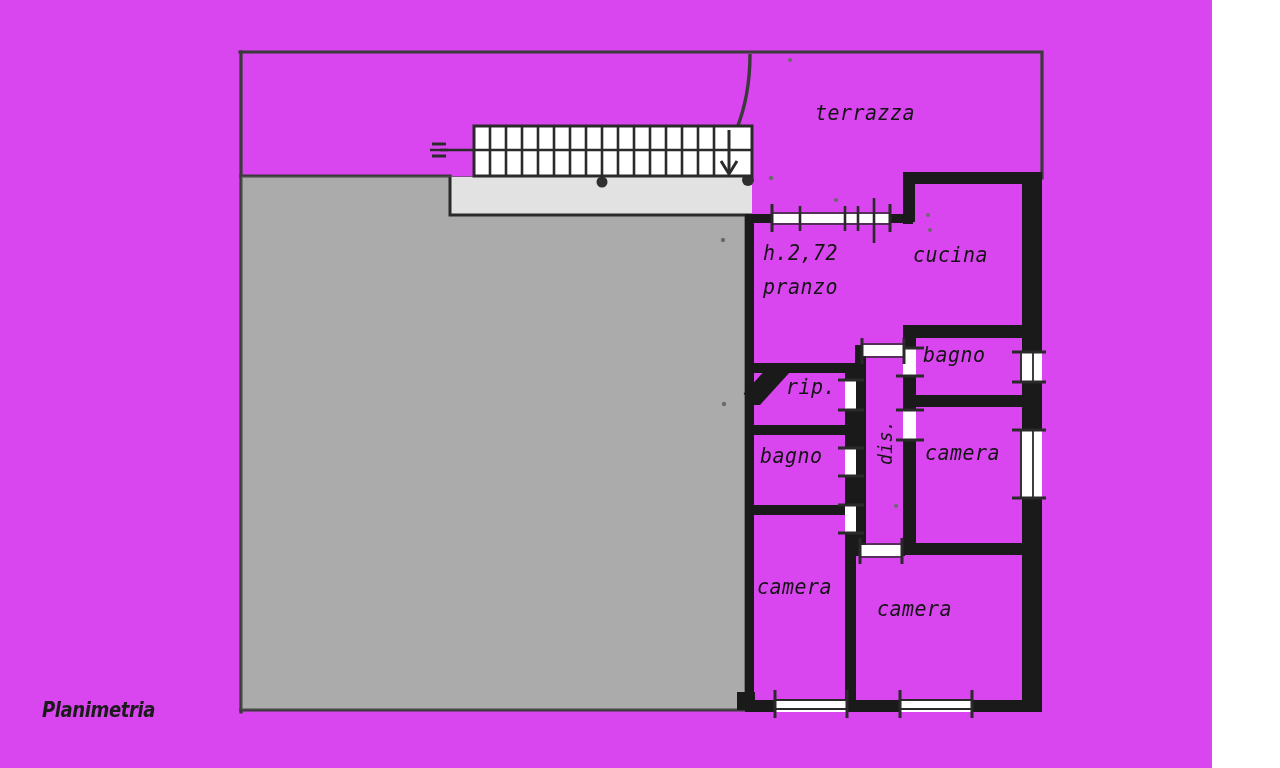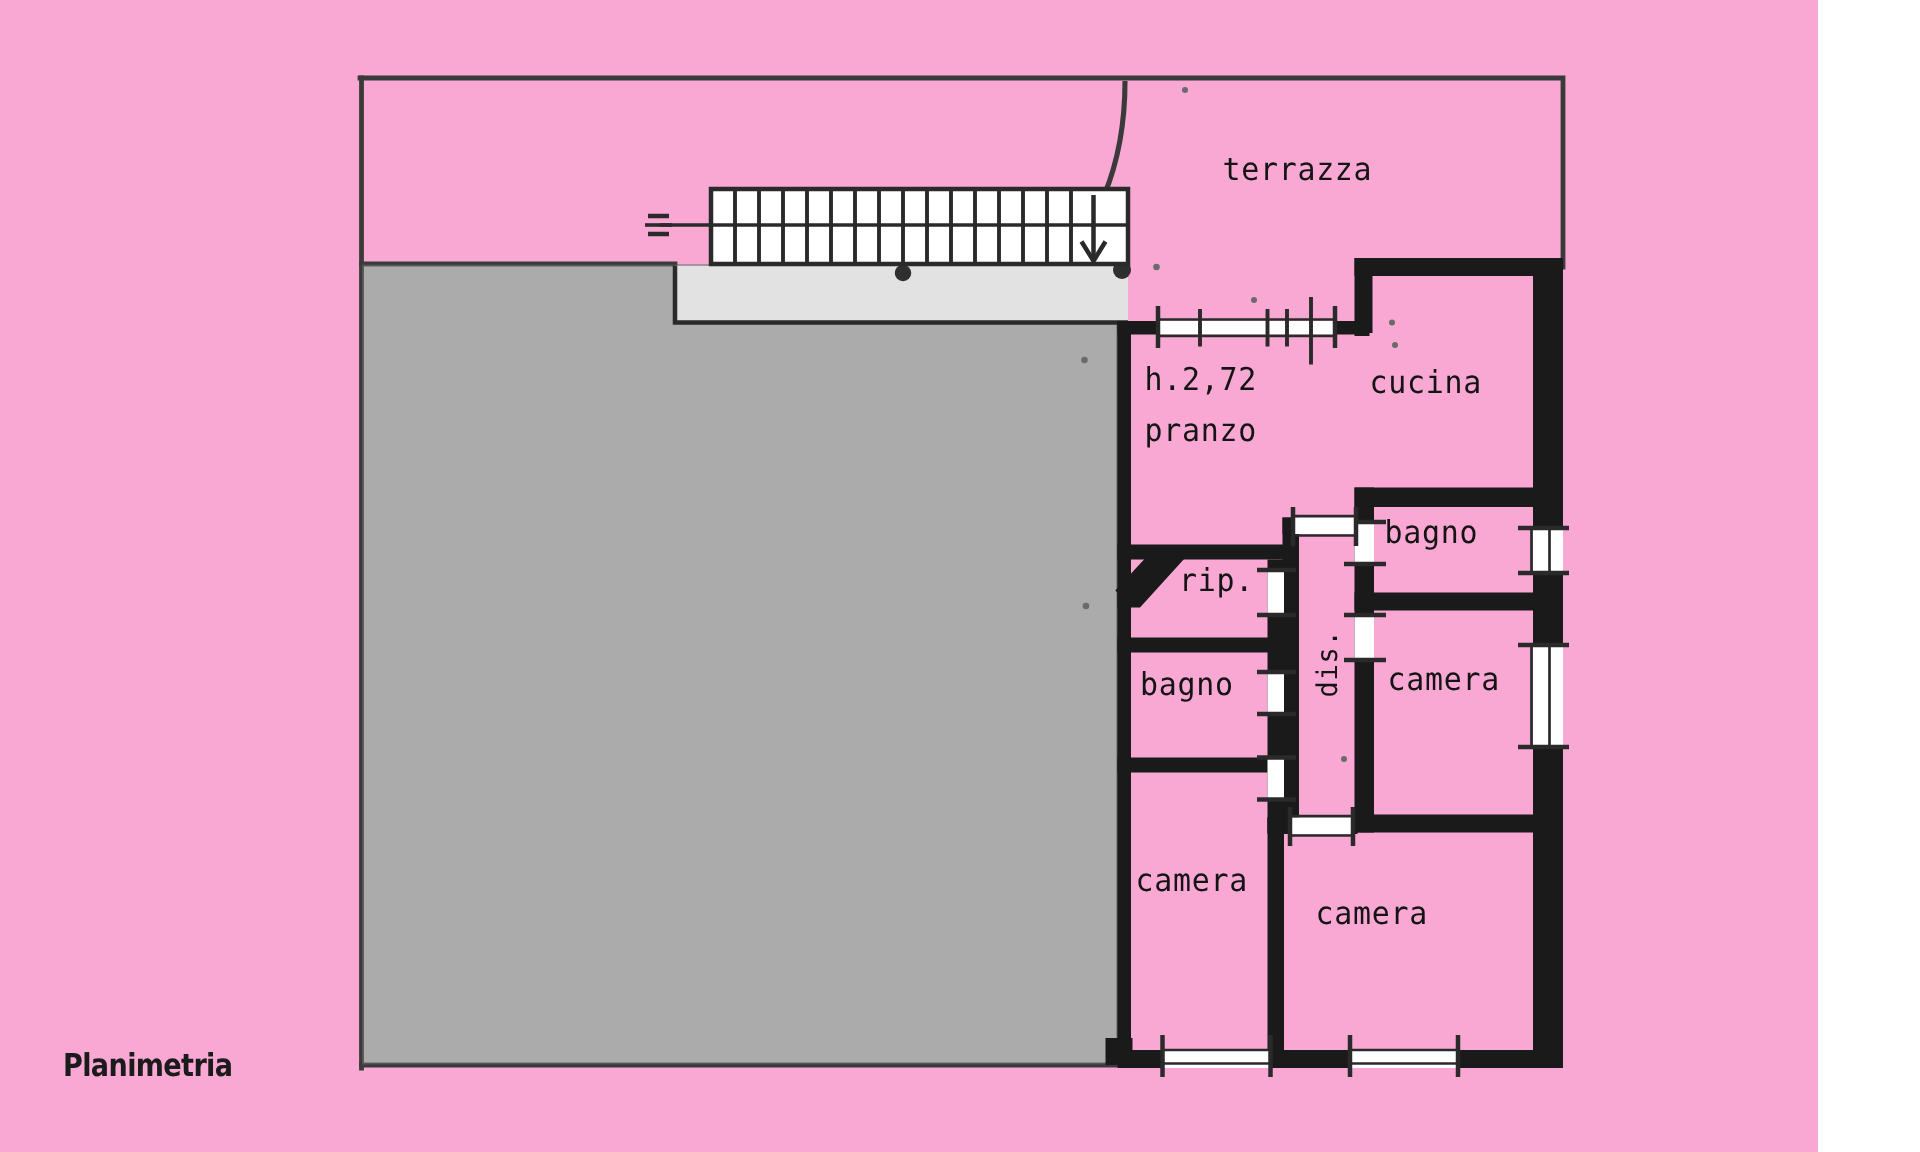--- a/index.html
+++ b/index.html
@@ -9,21 +9,22 @@
     background: #ffffff;
     width: 1280px;
     height: 768px;
     overflow: hidden;
     font-family: "Liberation Sans", sans-serif;
   }
   #stage {
     position: relative;
     width: 1212px;
     height: 768px;
-    background: #f9a8d4;
+    background: #d946ef;
+    font-style: italic;
   }
   #plan-svg {
     position: absolute;
     left: 0;
     top: 0;
     width: 1280px;
     height: 768px;
   }
   .caption {
     position: absolute;

